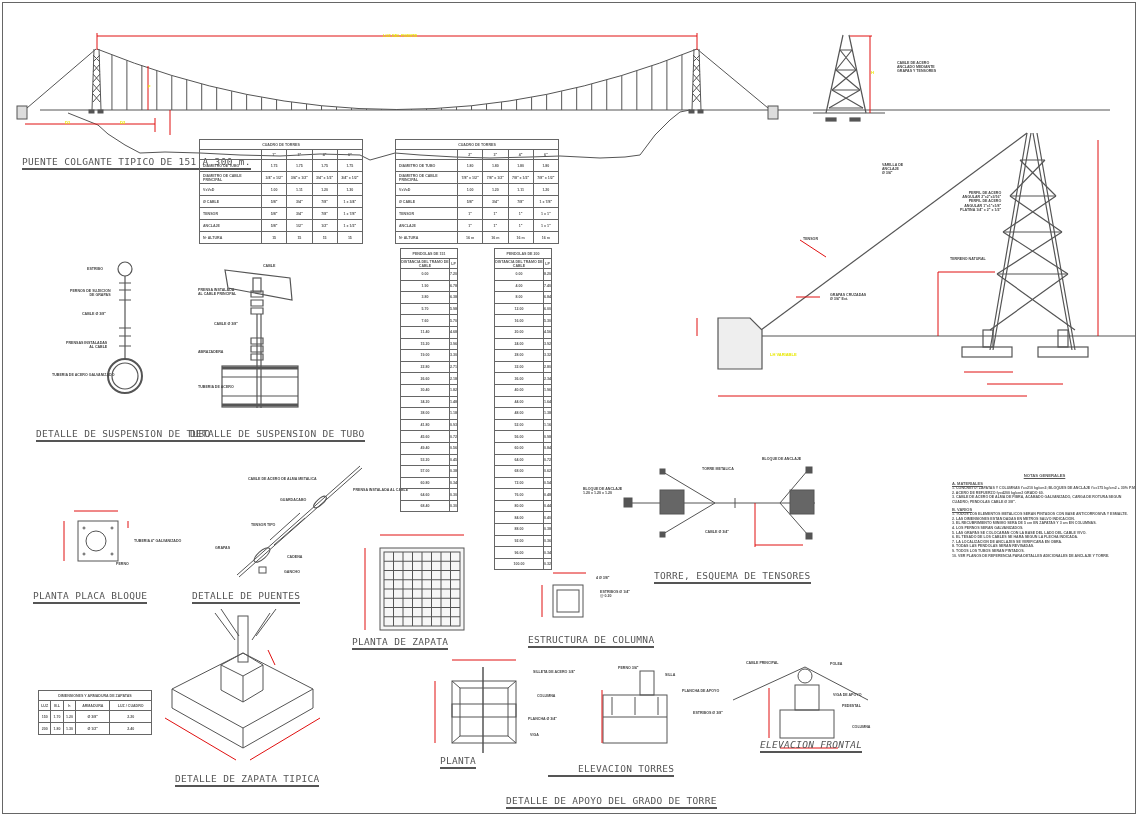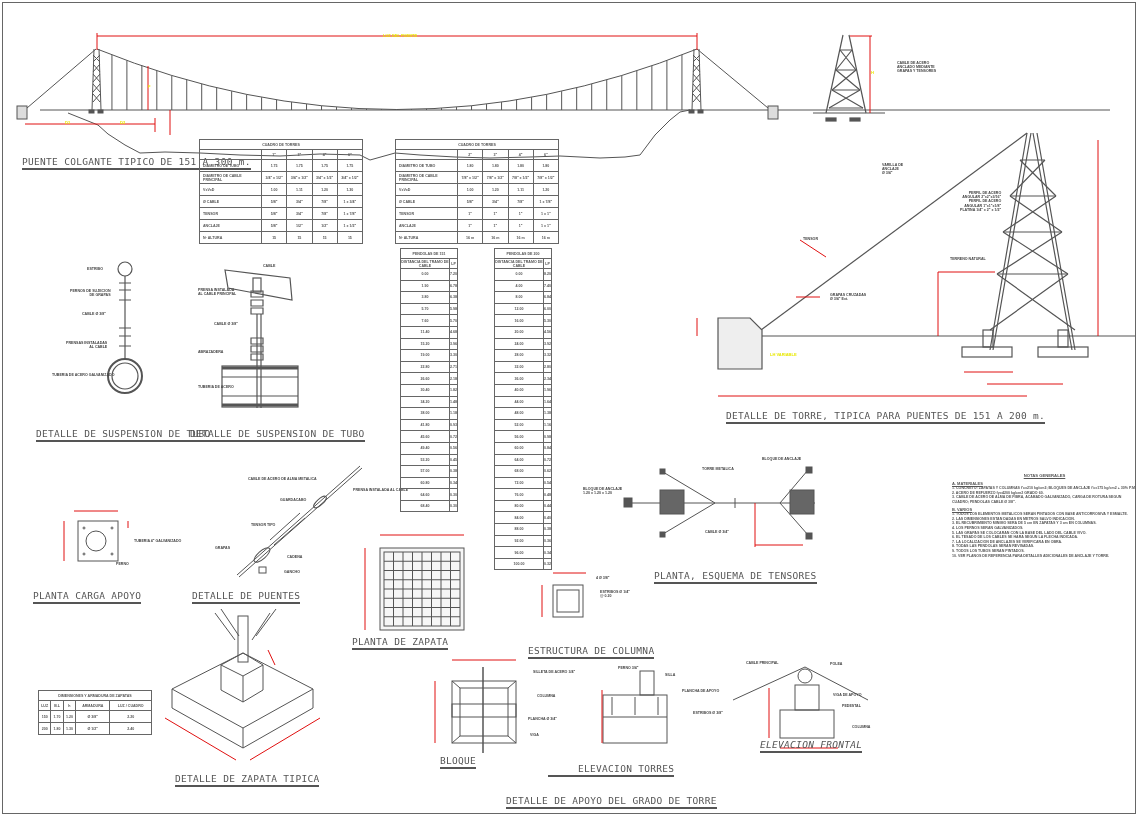--- a/index.html
+++ b/index.html
@@ -292,30 +292,29 @@
       <rect x="795" y="685" width="24" height="25"></rect>
       <rect x="780" y="710" width="54" height="28"></rect>
     </g>
     <g stroke="#e01010" fill="none">
         <line x1="769" y1="688" x2="769" y2="738"></line>
         <line x1="780" y1="748" x2="838" y2="748"></line>
       </g>
   </svg>
 
   <div class="title" style="left:22px;top:156px;">PUENTE COLGANTE TIPICO DE 151 A 300 m.</div>
-  <div class="title" style="left:726px;top:410px;">DETALLE DE TORRE, TIPICA PARA PUENTES DE 151 A 200 m.</div>
   <div class="title" style="left:36px;top:428px;">DETALLE DE SUSPENSION DE TUBO</div>
   <div class="title" style="left:190px;top:428px;">DETALLE DE SUSPENSION DE TUBO</div>
-  <div class="title" style="left:33px;top:590px;">PLANTA CARGA APOYO</div>
+  <div class="title" style="left:33px;top:590px;">PLANTA PLACA BLOQUE</div>
   <div class="title" style="left:192px;top:590px;">DETALLE DE PUENTES</div>
   <div class="title" style="left:352px;top:636px;">PLANTA DE ZAPATA</div>
-  <div class="title" style="left:528px;top:634px;margin-top:11px;">ESTRUCTURA DE COLUMNA</div>
-  <div class="title" style="left:654px;top:570px;">PLANTA, ESQUEMA DE TENSORES</div>
+  <div class="title" style="left:528px;top:634px;">ESTRUCTURA DE COLUMNA</div>
+  <div class="title" style="left:654px;top:570px;">TORRE, ESQUEMA DE TENSORES</div>
   <div class="title" style="left:175px;top:773px;">DETALLE DE ZAPATA TIPICA</div>
-  <div class="title" style="left:440px;top:755px;">BLOQUE</div>
+  <div class="title" style="left:440px;top:755px;">PLANTA</div>
   <div class="title" style="left:548px;top:763px;padding-left:30px;">ELEVACION TORRES</div>
   <div class="title" style="left:760px;top:739px;font-style:italic;">ELEVACION FRONTAL</div>
   <div class="title" style="left:506px;top:795px;">DETALLE DE APOYO DEL GRADO DE TORRE</div>
 
   <div class="dim" style="left:383px;top:33px;">LUZ DEL PUENTE</div>
   <div class="dim" style="left:148px;top:84px;">F</div>
   <div class="dim" style="left:65px;top:120px;">D1</div>
   <div class="dim" style="left:120px;top:120px;">D2</div>
   <div class="dim" style="left:871px;top:70px;">H</div>
 

